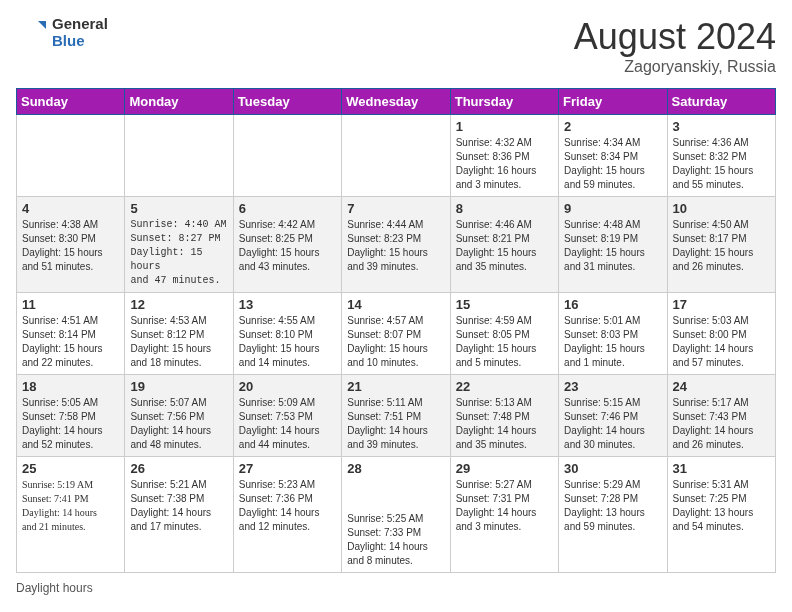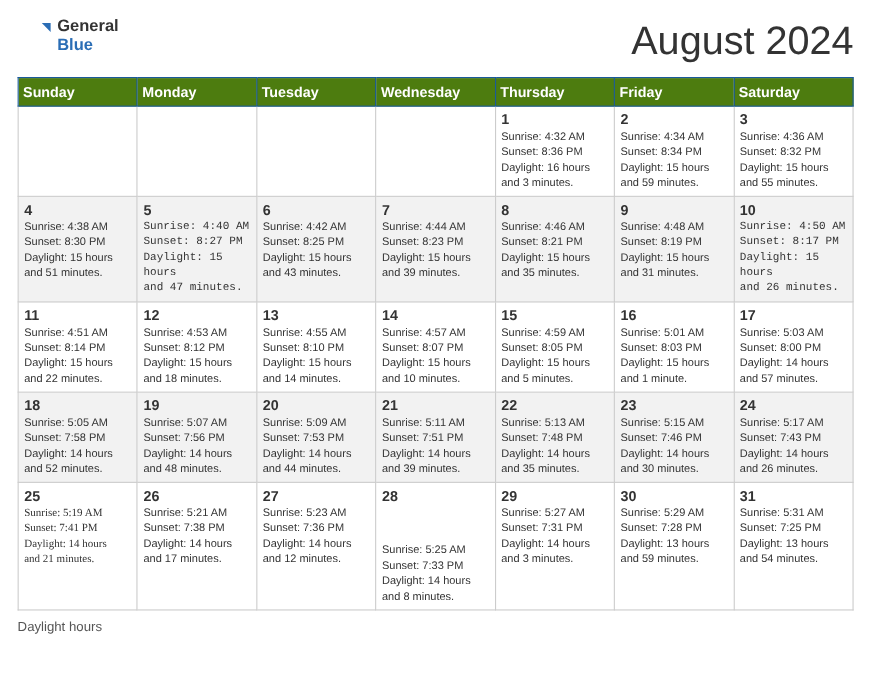--- a/index.html
+++ b/index.html
@@ -32,21 +32,21 @@
     .title-location {
       font-size: 16px;
       color: #555;
       font-weight: normal;
     }
     .calendar {
       width: 100%;
       border-collapse: collapse;
     }
     .calendar th {
-      background: #4d7c0f;
+      background: #a21caf;
       color: #fff;
       font-size: 13px;
       font-weight: bold;
       padding: 5px 4px;
       text-align: left;
       border: 1px solid #1a5a9a;
     }
     .calendar td {
       border: 1px solid #ccc;
       vertical-align: top;
@@ -89,20 +89,21 @@
       <rect width="32" height="32" fill="white"></rect>
       <polygon points="22,4 30,4 30,12" fill="#2a6db5"></polygon>
     </svg>
     <div style="line-height:1.1">
       <div style="font-size:15px;font-weight:bold;color:#333">General</div>
       <div style="font-size:15px;font-weight:bold;color:#2a6db5">Blue</div>
     </div>
   </div>
   <div class="title-block">
     <div class="title-month">August 2024</div>
+    <div class="title-location">Zagoryanskiy, Russia</div>
   </div>
 </div>
 
 <table class="calendar">
   <thead>
     <tr>
     <th>Sunday</th>
         <th>Monday</th>
         <th>Tuesday</th>
         <th>Wednesday</th>
@@ -177,21 +178,21 @@
         </td>
         <td>
           <span class="day-number">9</span>
           <div class="day-info" style="white-space: pre-line;">Sunrise: 4:48 AM
 Sunset: 8:19 PM
 Daylight: 15 hours
 and 31 minutes.</div>
         </td>
         <td>
           <span class="day-number">10</span>
-          <div class="day-info" style="white-space: pre-line; font-family: Liberation Mono, monospace;">Sunrise: 4:50 AM
+          <div class="day-info" style="white-space: pre-line;">Sunrise: 4:50 AM
 Sunset: 8:17 PM
 Daylight: 15 hours
 and 26 minutes.</div>
         </td>
       </tr>
       <tr>
         <td>
           <span class="day-number">11</span>
           <div class="day-info" style="white-space: pre-line;">Sunrise: 4:51 AM
 Sunset: 8:14 PM

